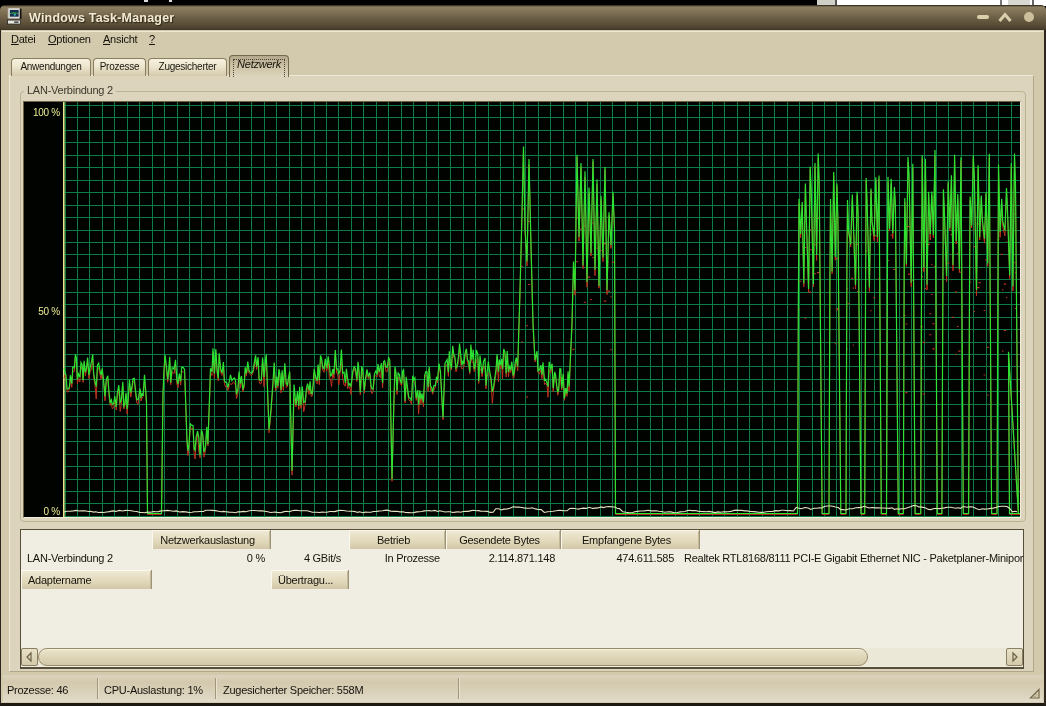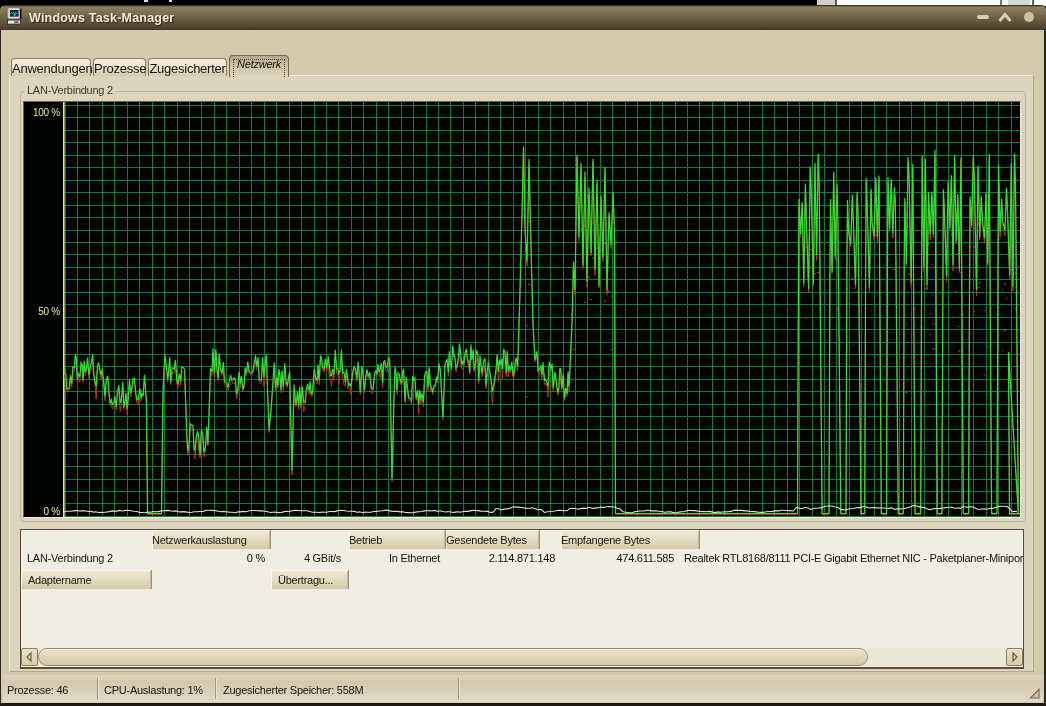--- a/index.html
+++ b/index.html
@@ -16,35 +16,35 @@
   background:#d3c9ac; border-left:1px solid #2c261d; border-right:2px solid #2c261d; border-bottom:3px solid #1c1812; }
 #title-text { position:absolute; left:29px; top:6px; color:#f2ead2; font-size:12.5px; font-weight:bold; letter-spacing:0.2px; text-shadow:1px 1px 1px rgba(20,15,5,0.65); }
 
 .capbtn { position:absolute; }
 
 #menubar { position:absolute; left:2px; top:26px; width:1041px; height:19px; background:#d3c9ac; border-top:1px solid #efe8d2; }
 .menuitem { position:absolute; top:1px; font-size:11px; color:#14120a; }
 .menuitem u { text-decoration:underline; }
 
 #page { position:absolute; left:9px; top:75px; width:1025px; height:597px; background:#dcd4bc; border:1px solid #efe9d6; border-right-color:#b0a68a; border-bottom-color:#b0a68a; }
-.tab { position:absolute; font-size:13px; color:#191610; text-align:center; border:1px solid #8a7e61; border-bottom:none; border-radius:4px 4px 0 0; background:linear-gradient(#f7f2df 0%, #ece5cd 45%, #d4c9ab 100%); }
+.tab { position:absolute; font-size:10px; color:#191610; text-align:center; border:1px solid #8a7e61; border-bottom:none; border-radius:4px 4px 0 0; background:linear-gradient(#f7f2df 0%, #ece5cd 45%, #d4c9ab 100%); }
 .tab span { position:relative; top:2px; }
 #tab-active { position:absolute; font-size:11px; color:#14110b; text-align:center; border:1px solid #75694d; border-bottom:none; border-radius:4px 4px 0 0; background:linear-gradient(#b3a88b 0%, #c9bea0 40%, #ddd5bd 100%); }
 #tab-active .focus { position:absolute; left:3px; top:3px; right:3px; bottom:0; border:1px dotted #4a4336; border-bottom:none; }
 #tab-active span { position:relative; top:2px;font-style:italic; }
 
 #grpbox { position:absolute; left:20px; top:91px; width:1006px; height:431px; border:1px solid #bdb293; border-radius:4px; }
 #grplabel { position:absolute; left:24px; top:84px; background:#dcd4bc; padding:0 3px; font-size:11px; color:#3c382b; }
 
 #graph { position:absolute; left:23px; top:101px; width:998px; height:417px; background:#000; border:1px solid #6e6349; border-right-color:#f2eeda; border-bottom-color:#f2eeda; }
 
 #lv { position:absolute; left:20px; top:529px; width:1004px; height:140px; background:#f0ede2; border:1px solid #574e3a; border-bottom-width:2px; }
 .hcell { position:absolute; top:0; height:19px; background:linear-gradient(#f0ead7 0%, #e3dabd 55%, #d2c7a8 100%); border-right:1px solid #9e9378; box-shadow:inset 1px 1px 0 #fbf8ee, inset -1px 0 0 #c4b997; font-size:11px; color:#16130c; }
 .hl { padding:4px 0 0 7px; text-align:left;margin-top:40px; }
-.hr { padding:4px 7px 8px 0; text-align:left; }
+.hr { padding:4px 7px 8px 0; text-align:center; }
 .dcell { position:absolute; top:22px; font-size:11px; color:#16130c; white-space:nowrap; }
 
 #sb { position:absolute; left:0px; top:118px; width:1002px; height:18px; background:#ece8d8; }
 .sbbtn { position:absolute; top:0px; width:17px; height:18px; background:linear-gradient(#e8e1c8,#d5caab); border:1px solid #8a7f63; border-radius:2px; }
 #sbthumb { position:absolute; left:17px; top:0px; width:830px; height:18px; background:linear-gradient(#ece5cc,#d2c7a7); border:1px solid #978b6a; border-radius:9px; box-shadow:inset 0 1px 0 #f6f1e0; }
 
 #status { position:absolute; left:3px; top:675px; width:1040px; height:27px; background:linear-gradient(#dcd4be 0%, #d4c9ae 25%, #d9d0b9 60%, #e1dbc9 100%); font-size:11px; color:#16130c; }
 .stext { position:absolute; top:9px; }
 .sdiv { position:absolute; top:3px; height:21px; width:1px; background:#a2977b; box-shadow:1px 0 0 #e8e2cf; }
 </style></head><body>
@@ -71,20 +71,26 @@
       <rect x="7.4" y="14.2" width="5" height="1.5" rx="0.75" fill="#222"></rect>
     </svg>
     <div id="title-text">Windows Task-Manager</div>
 
     <div class="capbtn" style="left:977px;top:10px;width:12px;height:4px;background:#dbcfab;border-radius:2px"></div>
     <svg class="capbtn" style="left:996px;top:6px" width="18" height="12" viewBox="0 0 18 12">
       <polyline points="3.5,10 9,3.5 14.5,10" stroke="#dbcfab" stroke-width="3" fill="none" stroke-linecap="butt"></polyline>
     </svg>
     <div class="capbtn" style="left:1024px;top:7px;width:10px;height:10px;background:#ccc09c;border-radius:50%"></div>
 
+    <div id="menubar">
+      <div class="menuitem" style="left:9px"><u>D</u>atei</div>
+      <div class="menuitem" style="left:46px"><u>O</u>ptionen</div>
+      <div class="menuitem" style="left:101px"><u>A</u>nsicht</div>
+      <div class="menuitem" style="left:147px"><u>?</u></div>
+    </div>
   </div>
 
   <div class="abs" id="page"></div>
   <div class="abs tab" style="left:11px;top:58px;width:80px;height:18px"><span>Anwendungen</span></div>
   <div class="abs tab" style="left:93px;top:58px;width:53px;height:18px"><span>Prozesse</span></div>
   <div class="abs tab" style="left:148px;top:58px;width:79px;height:18px"><span>Zugesicherter</span></div>
   <div class="abs" id="tab-active" style="left:229px;top:55px;width:60px;height:22px"><div class="focus"></div><span>Netzwerk</span></div>
 
   <div class="abs" id="grpbox"></div>
   <div class="abs" id="grplabel">LAN-Verbindung 2</div>
@@ -102,26 +108,26 @@
       <text x="36" y="213" fill="#eeec94" font-size="10" text-anchor="end" font-family="Liberation Sans,sans-serif">50 %</text>
       <text x="36" y="413" fill="#eeec94" font-size="10" text-anchor="end" font-family="Liberation Sans,sans-serif">0 %</text>
     </svg>
   </div>
 
   <div class="abs" id="lv">
     <div class="hcell hl" style="left:0px;width:131px">Adaptername</div>
     <div class="hcell hr" style="left:131px;width:119px">Netzwerkauslastung</div>
     <div class="hcell hl" style="left:250px;width:78px">Übertragu...</div>
     <div class="hcell hr" style="left:328px;width:97px">Betrieb</div>
-    <div class="hcell hr" style="left:425px;width:94px">Gesendete Bytes</div>
+    <div class="hcell hr" style="left:425px;width:115px">Gesendete Bytes</div>
     <div class="hcell hr" style="left:540px;width:139px">Empfangene Bytes</div>
     <div class="dcell" style="left:6px">LAN-Verbindung 2</div>
     <div class="dcell" style="left:131px;width:113px;text-align:right">0 %</div>
     <div class="dcell" style="left:250px;width:70px;text-align:right">4 GBit/s</div>
-    <div class="dcell" style="left:328px;width:91px;text-align:right">In Ethernet</div>
+    <div class="dcell" style="left:328px;width:91px;text-align:right">In Prozesse</div>
     <div class="dcell" style="left:425px;width:109px;text-align:right">2.114.871.148</div>
     <div class="dcell" style="left:540px;width:113px;text-align:right">474.611.585</div>
     <div class="dcell" style="left:663px;width:340px;overflow:hidden">Realtek RTL8168/8111 PCI-E Gigabit Ethernet NIC - Paketplaner-Miniport</div>
     <div id="sb">
       <div class="sbbtn" style="left:0">
         <svg width="15" height="16" viewBox="0 0 15 16">
             <path d="M9 4 L5 8 L9 12 Z" fill="none" stroke="#6b6147" stroke-width="1.2"></path>
           </svg>
       </div>
       <div id="sbthumb"></div>

